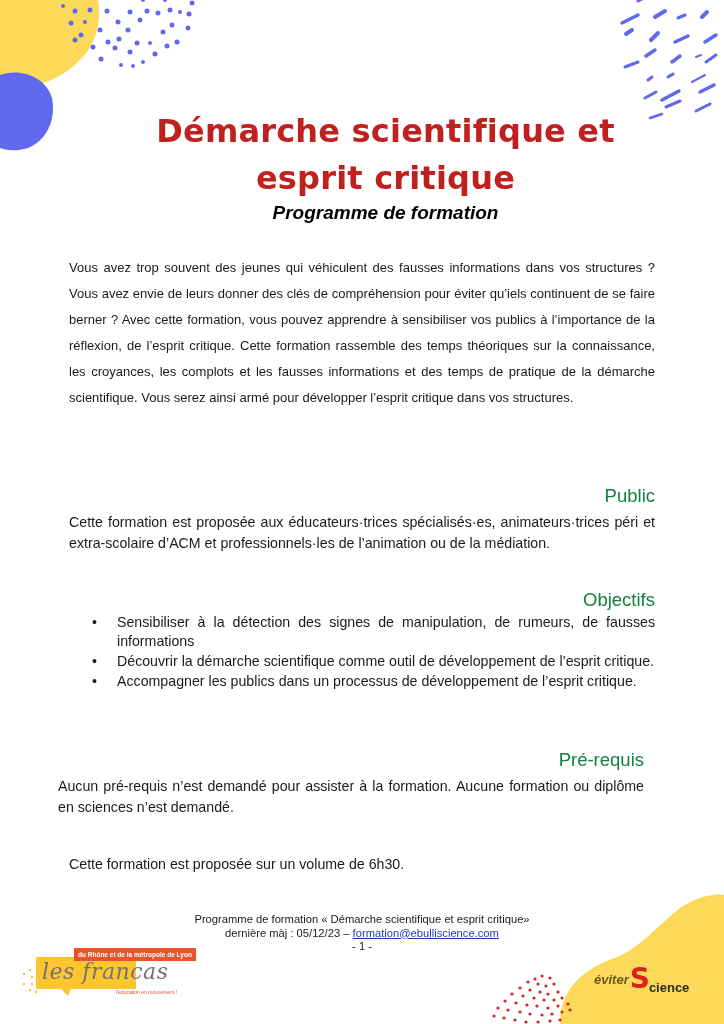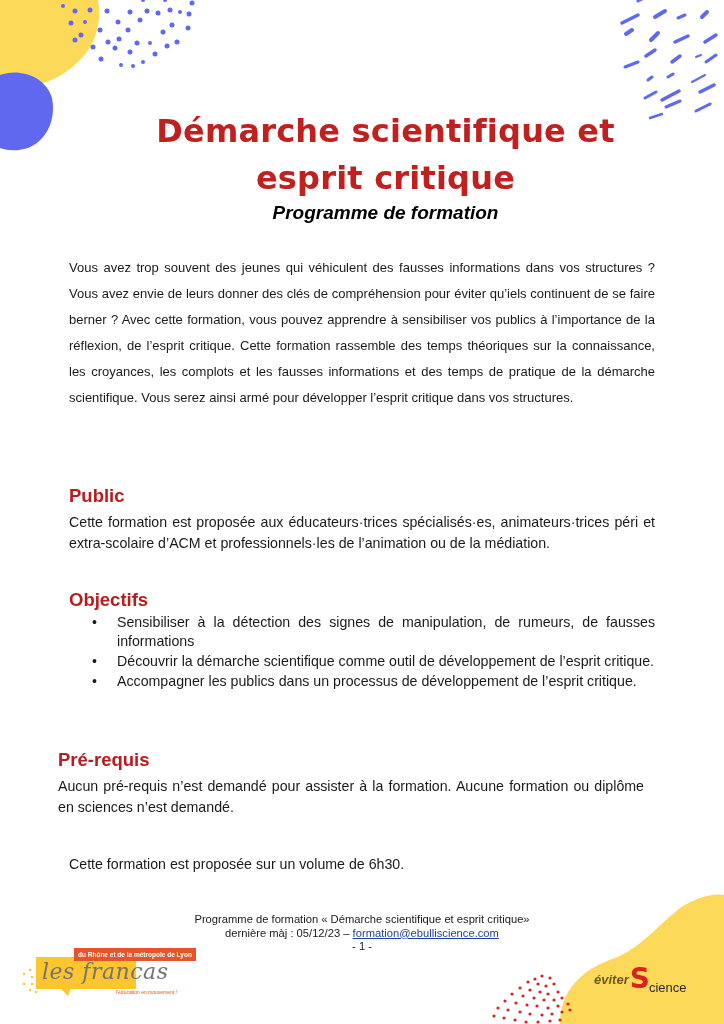--- a/index.html
+++ b/index.html
@@ -9,21 +9,21 @@
   .deco { position: absolute; pointer-events: none; }
 
   .title-block { position: absolute; left: 0; top: 108px; width: 724px; text-align: center; padding-left: 47px; }
   .title { font-family: "DejaVu Sans", sans-serif; font-weight: bold; color: #c0201e; font-size: 32px; line-height: 47px; letter-spacing: 0.2px; }
   .subtitle { font-family: "Liberation Sans", sans-serif; font-weight: bold; font-style: italic; color: #000000; font-size: 19px; line-height: 24px; margin-top: -1px; }
 
   .content { position: absolute; left: 69px; top: 243px; width: 586px; font-size: 13px; line-height: 26px; margin-top: 12px; }
   .para { text-align: justify; }
   .para + .para { margin-top: 21px; }
 
-  .section-title { font-weight: bold; color: #b91c1c; font-size: 18.5px; line-height: 24px; }
+  .section-title { font-weight: normal; color: #15803d; font-size: 18.5px; line-height: 24px; text-align: right; }
   .sec-public { position: absolute; left: 69px; top: 484px; width: 586px; }
   .sec-objectifs { position: absolute; left: 69px; top: 588px; width: 586px; }
   .sec-prerequis { position: absolute; left: 58px; top: 748px; width: 586px; }
   .sec-duree { position: absolute; left: 69px; top: 850px; width: 586px; }
   .sec-body { font-size: 14.2px; line-height: 20.5px; text-align: justify; margin-top: 4px; }
 
   ul.objectives { list-style: none; margin-top: 1px; }
   ul.objectives li { position: relative; padding-left: 48px; font-size: 14.2px; line-height: 19px; text-align: justify; margin-bottom: 1px; }
   ul.objectives li .bullet { position: absolute; left: 23px; top: 0; }
 
@@ -33,21 +33,21 @@
   .logo-francas { position: absolute; left: 20px; top: 948px; width: 170px; height: 60px; }
   .francas-banner { position: absolute; left: 54px; top: 0; height: 13px; background: #e8542a; color: #fff; font-size: 6.5px; line-height: 13px; padding: 0 4px; white-space: nowrap; font-weight: bold; }
   .francas-bubble { position: absolute; left: 16px; top: 9px; width: 100px; height: 32px; background: #fdc52e; }
   .francas-bubble-tail { position: absolute; left: 40px; top: 40px; width: 0; height: 0; border-left: 8px solid transparent; border-right: 3px solid transparent; border-top: 8px solid #fdc52e; }
   .francas-name { position: absolute; left: 22px; top: 10px; font-family: "DejaVu Serif", serif; font-style: italic; color: #737373; font-size: 22px; line-height: 28px; letter-spacing: 0.5px; }
   .francas-tag { position: absolute; left: 96px; top: 41px; font-size: 5px; color: #e8542a; white-space: nowrap; }
 
   .logo-ebulli { position: absolute; left: 594px; top: 962px; height: 34px; display: flex; align-items: center; }
   .ebulli-a { font-style: italic; font-weight: bold; color: #6b5a1e; font-size: 13px; }
   .ebulli-q { font-weight: bold; color: #d9231f; font-size: 28px; line-height: 30px; font-family: "DejaVu Sans", sans-serif; margin: 0 -1px 0 1px; }
-  .ebulli-b { font-weight: normal; color: #2a2a2a; font-size: 13px; margin-top: 16px; }
+  .ebulli-b { font-weight: bold; color: #2a2a2a; font-size: 13px; margin-top: 16px; }
 </style>
 </head>
 <body>
 
 <svg class="deco" style="left:0;top:0" width="110" height="90" viewBox="0 0 110 90">
   <path d="M0,0 L98,0 C102,20 96,45 80,60 C68,72 55,80 40,84 C25,87 10,82 0,78 Z" fill="#fdd95a"></path>
 </svg>
 <svg class="deco" style="left:0;top:70px" width="55" height="85" viewBox="0 0 55 85">
   <path d="M0,5 C18,-2 45,5 52,28 C56,48 48,70 28,78 C15,82 5,80 0,78 Z" fill="#6068f0"></path>
 </svg>

